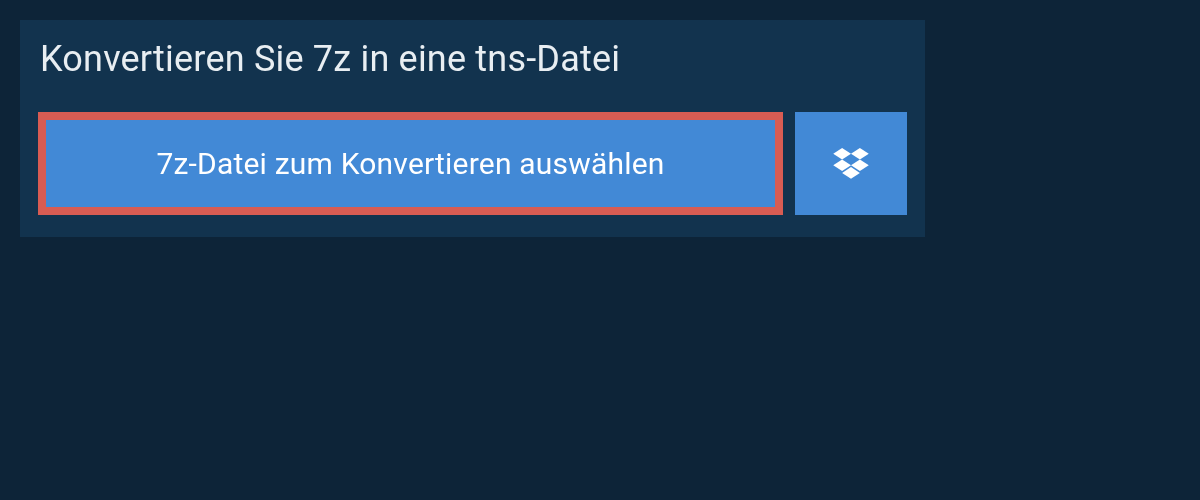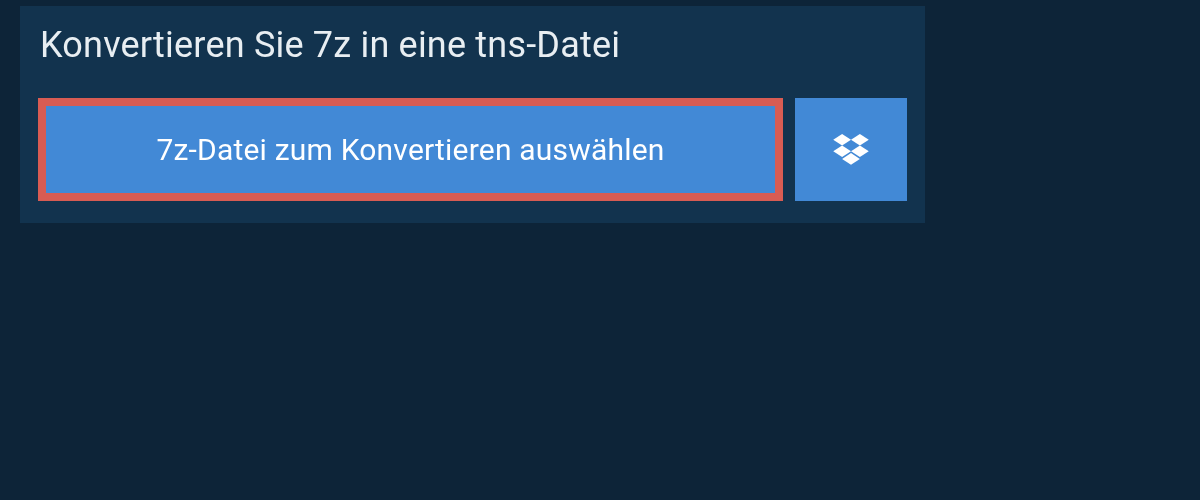--- a/index.html
+++ b/index.html
@@ -11,21 +11,21 @@
       width: 1200px;
       height: 500px;
       background-color: #0d2438;
       font-family: -apple-system, BlinkMacSystemFont, "Segoe UI", Roboto, Helvetica, Arial, sans-serif;
       overflow: hidden;
     }
     .panel {
       background-color: #12334e;
       width: 905px;
       margin-left: 20px;
-      margin-top: 6px;
+      margin-top: 20px;
     }
     .heading-wrapper {
       padding: 18px 20px 32px 20px;
     }
     .heading {
       color: #e8eef2;
       font-size: 36px;
       font-weight: 400;
       letter-spacing: 0.2px;
     }

